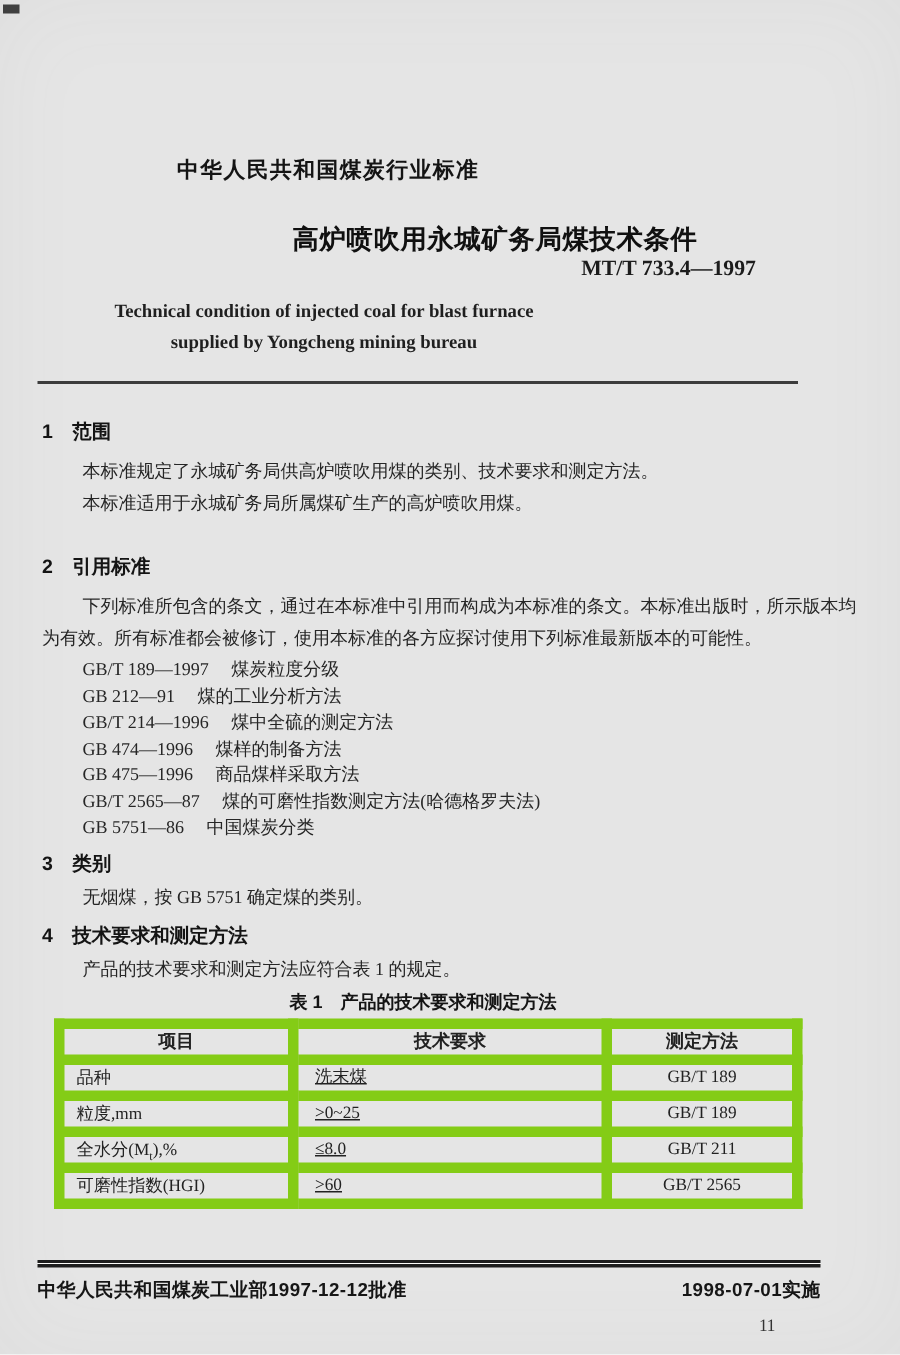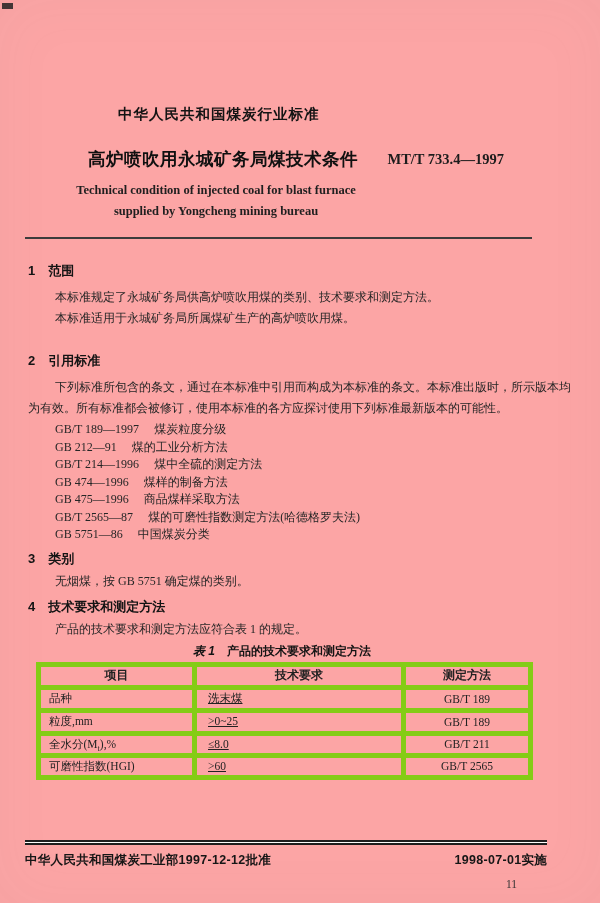--- a/index.html
+++ b/index.html
@@ -1,38 +1,38 @@
 <!DOCTYPE html>
 <html><head>
 <meta charset="utf-8">
 <style>
   html,body{margin:0;padding:0;background:#ffffff;}
   .page{
     position:relative;
     width:600px;height:903px;
-    background:#fca5a5;
+    background:#e5e5e5;
     box-shadow:inset 0 0 60px rgba(120,120,110,0.05);
     font-family:"Liberation Serif","DejaVu Serif",serif;
     color:#2a2a2a;
     overflow:hidden;
   }
   .scan-artifact{
     position:absolute;left:2px;top:3px;width:11px;height:6px;
     background:#222;opacity:.85;
   }
   .content{margin:0 28px;}
 
   
   .std-class{
     padding-top:106px;margin-left:90px;
     font-family:"Liberation Sans","DejaVu Sans",sans-serif;
     font-weight:bold;font-size:14.5px;line-height:16px;
     letter-spacing:1px;color:#141414;
   }
-  .title-row{display:flex;align-items:center;margin-top:25px;}
+  .title-row{display:flex;align-items:center;margin-top:25px;flex-direction:column;}
   .title-cn{
     margin:0 0 0 60px;
     font-family:"Liberation Sans","DejaVu Sans",sans-serif;
     font-weight:bold;font-size:17.5px;line-height:24px;
     letter-spacing:.5px;color:#101010;white-space:nowrap;
   }
   .std-no{
     margin-left:auto;margin-right:68px;
     font-weight:bold;font-size:14.5px;white-space:nowrap;color:#1c1c1c;
   }
@@ -63,27 +63,27 @@
     font-size:12px;white-space:nowrap;color:#262626;
   }
   .std-code{display:inline-block;min-width:0;margin-right:15px;}
 
   
   .caption{
     width:492px;margin:4px 0 3px 8px;text-align:center;
     font-family:"Liberation Sans","DejaVu Sans",sans-serif;
     font-weight:bold;font-size:12px;line-height:15px;color:#141414;
   }
-  .cap-no{margin-right:12px;font-style:italic;}
+  .cap-no{margin-right:12px;}
   table.t1{
     width:492px;margin-left:8px;border-collapse:collapse;
     border:2px solid #262626;
     font-size:11.5px;color:#222;table-layout:fixed;
   }
-  .t1 th,.t1 td{border:5px solid #84cc16;box-sizing:border-box;}
+  .t1 th,.t1 td{border:7px solid #84cc16;box-sizing:border-box;}
   .t1 th{
     height:23px;font-weight:bold;text-align:center;
     font-size:12px;padding:0 2px;
   }
   .t1 td{padding:1px 8px;vertical-align:middle;}
   .t1 td.req{padding-left:11px;}
   .t1 td.method{text-align:center;padding:1px 2px;}
   .t1 tr.r-tall td{height:23px;}
   .t1 tr.r-multi td{height:38px;vertical-align:top;padding-top:3px;}
   .t1 tr.r-short td{height:16px;}

